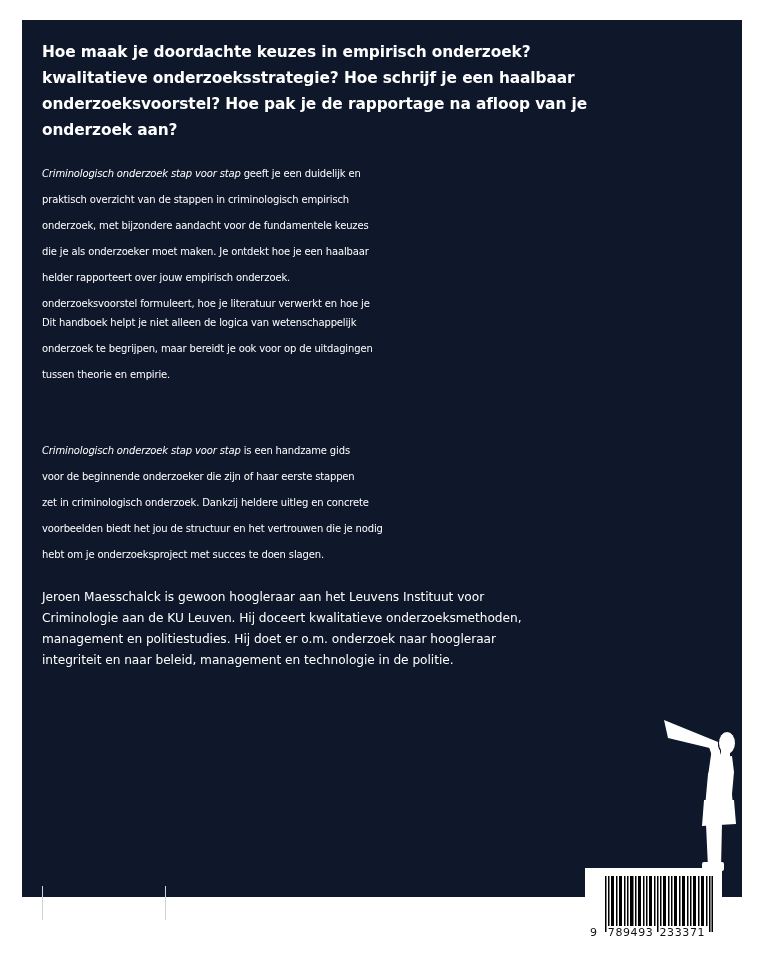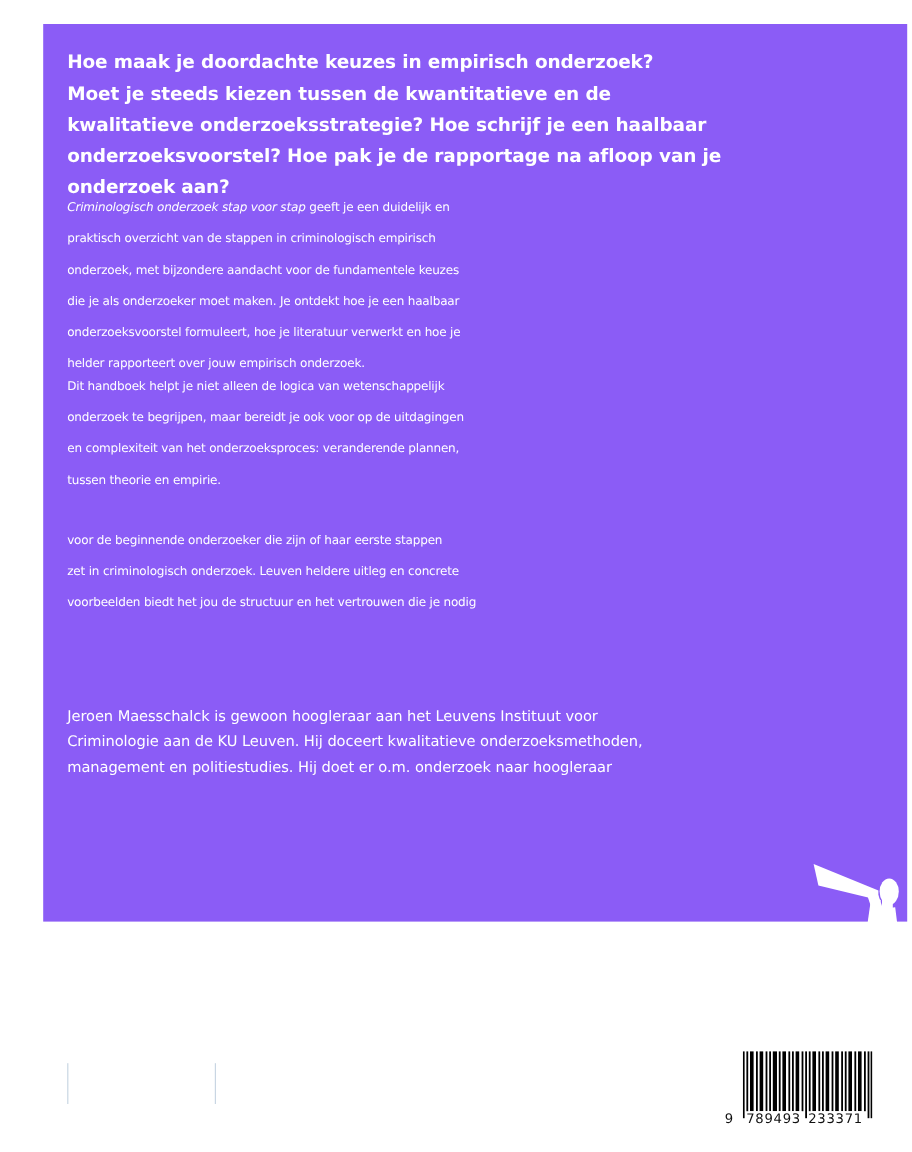--- a/index.html
+++ b/index.html
@@ -2,23 +2,23 @@
 <html><head>
   <meta charset="utf-8">
   <style>
     html, body { margin: 0; padding: 0; }
     body {
       width: 760px; height: 960px; background: #ffffff;
       position: relative; overflow: hidden;
       font-family: "DejaVu Sans", sans-serif;
     }
     .cover {
-      position: absolute; left: 36px; top: 20px;
-      width: 720px; height: 748px;
-      background: #8b5cf6;
+      position: absolute; left: 22px; top: 20px;
+      width: 720px; height: 877px;
+      background: #0f172a;
     }
     .intro {
       position: absolute; left: 20px; top: 19px; width: 560px;
       font-weight: bold; font-size: 15.4px; line-height: 26px; color: #ffffff;
       letter-spacing: -0.1px;
     }
     .para {
       position: absolute; left: 20px; width: 560px;
       font-size: 10px; line-height: 26px; color: #ffffff;
       letter-spacing: -0.15px;
@@ -52,52 +52,53 @@
     }
     .isbn span { background: #fff; padding: 0 1px; }
   </style>
 </head>
 <body>
 
 <div class="cover">
 
   <div class="intro">
     <div>Hoe maak je doordachte keuzes in empirisch onderzoek?</div>
-    <div>Moet je steeds kiezen tussen de kwantitatieve en de</div>
     <div>kwalitatieve onderzoeksstrategie? Hoe schrijf je een haalbaar</div>
     <div>onderzoeksvoorstel? Hoe pak je de rapportage na afloop van je</div>
     <div>onderzoek aan?</div>
   </div>
 
   <div class="para p1">
     <div><i>Criminologisch onderzoek stap voor stap</i><span> geeft je een duidelijk en</span></div>
     <div>praktisch overzicht van de stappen in criminologisch empirisch</div>
     <div>onderzoek, met bijzondere aandacht voor de fundamentele keuzes</div>
     <div>die je als onderzoeker moet maken. Je ontdekt hoe je een haalbaar</div>
+    <div>helder rapporteert over jouw empirisch onderzoek.</div>
     <div>onderzoeksvoorstel formuleert, hoe je literatuur verwerkt en hoe je</div>
-    <div>helder rapporteert over jouw empirisch onderzoek.</div>
   </div>
 
   <div class="para p2">
     <div>Dit handboek helpt je niet alleen de logica van wetenschappelijk</div>
     <div>onderzoek te begrijpen, maar bereidt je ook voor op de uitdagingen</div>
-    <div>en complexiteit van het onderzoeksproces: veranderende plannen,</div>
     <div>tussen theorie en empirie.</div>
   </div>
 
   <div class="para p3">
+    <div><i>Criminologisch onderzoek stap voor stap</i><span> is een handzame gids</span></div>
     <div>voor de beginnende onderzoeker die zijn of haar eerste stappen</div>
-    <div>zet in criminologisch onderzoek. Leuven heldere uitleg en concrete</div>
+    <div>zet in criminologisch onderzoek. Dankzij heldere uitleg en concrete</div>
     <div>voorbeelden biedt het jou de structuur en het vertrouwen die je nodig</div>
+    <div>hebt om je onderzoeksproject met succes te doen slagen.</div>
   </div>
 
   <div class="bio">
     <div>Jeroen Maesschalck is gewoon hoogleraar aan het Leuvens Instituut voor</div>
     <div>Criminologie aan de KU Leuven. Hij doceert kwalitatieve onderzoeksmethoden,</div>
     <div>management en politiestudies. Hij doet er o.m. onderzoek naar hoogleraar</div>
+    <div>integriteit en naar beleid, management en technologie in de politie.</div>
   </div>
 
   <div class="logo">
     <span>OWL PRESS</span>
   </div>
 
   <svg class="figure" viewBox="0 0 100 175" xmlns="http://www.w3.org/2000/svg">
 
     <polygon points="22,24 26,42 76,54 76,46" fill="#ffffff"></polygon>
 

